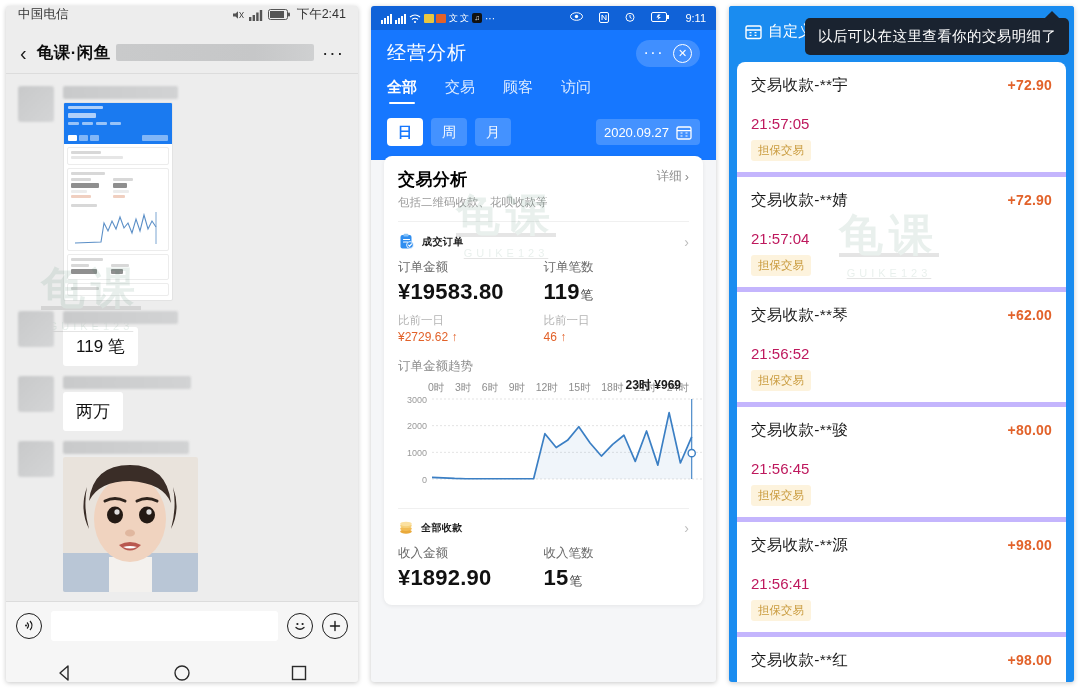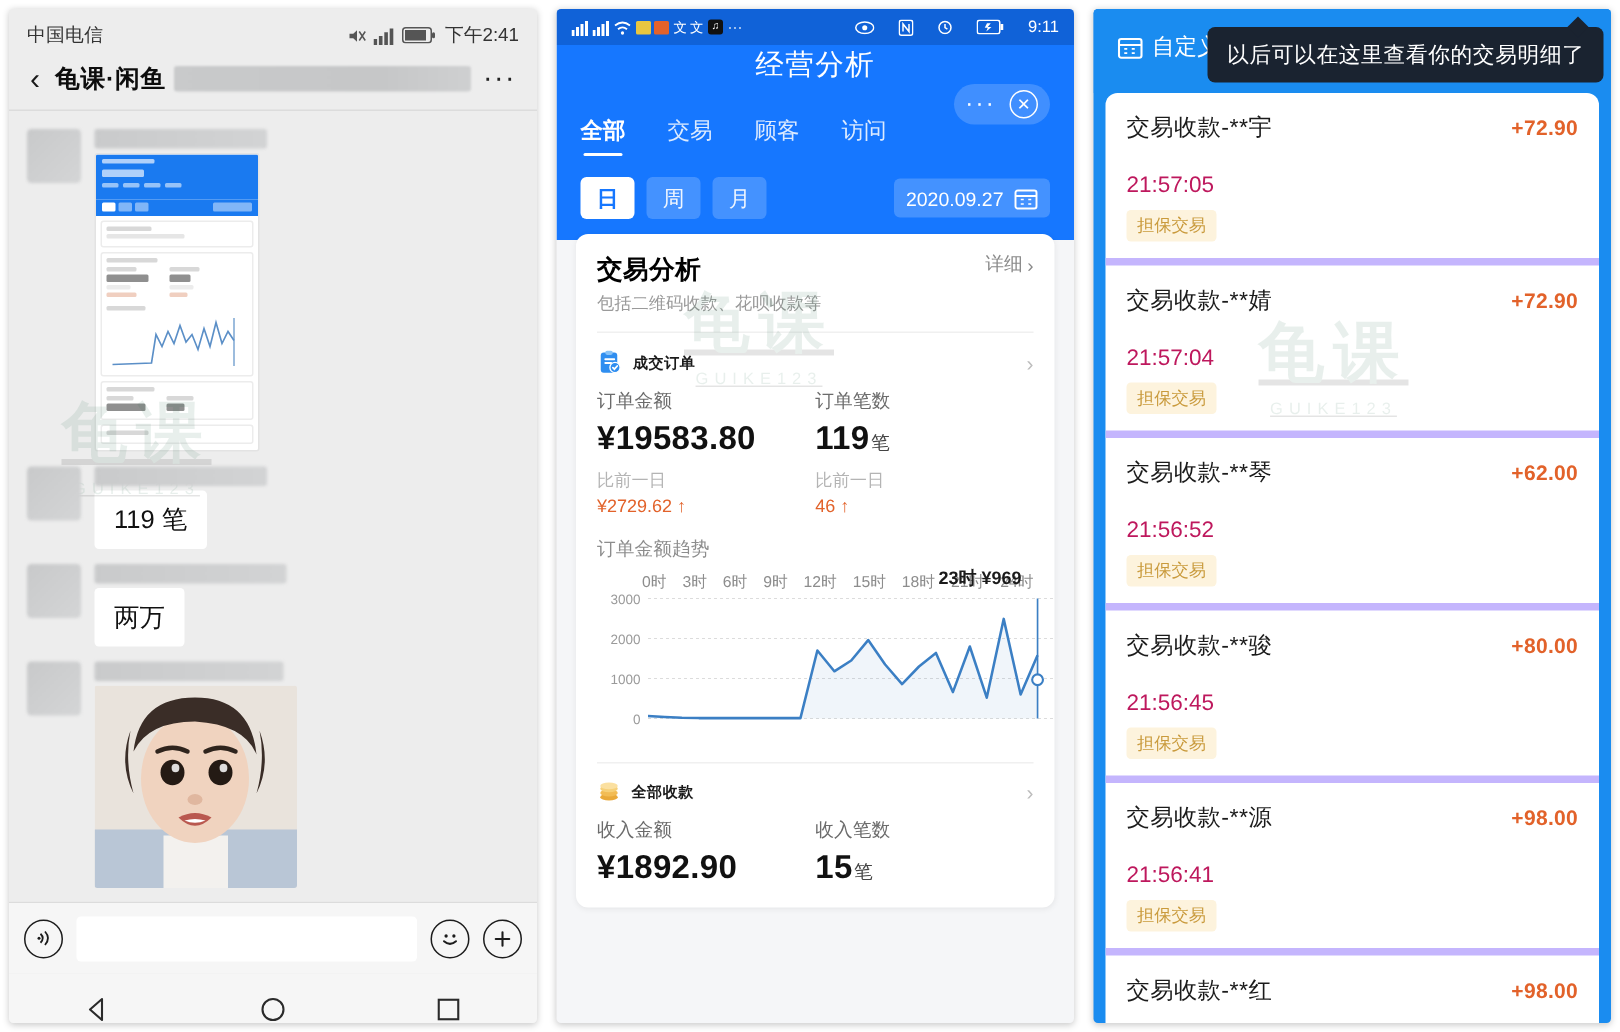--- a/index.html
+++ b/index.html
@@ -10,21 +10,21 @@
     overflow: hidden;
   }
   .stage { position: relative; width: 1080px; height: 688px; background: #fff; }
 
   
   .phone { position: absolute; top: 6px; background: #fff; overflow: hidden;
            box-shadow: 0 1px 5px rgba(0,0,0,.22); border-radius: 3px; }
 
   
   #left-panel { left: 6px; width: 352px; height: 676px; background: #ededed; }
-  .l-statusbar { height: 26px; background: #ededed; display: flex; align-items: flex-end;
+  .l-statusbar { height: 26px; background: #ededed; display: flex; align-items: flex-start;
                  padding: 0 12px; font-size: 12px; color: #333; }
   .l-carrier { flex: 1; font-size: 12.5px; letter-spacing: .2px; }
   .l-sysicons { display: flex; align-items: center; gap: 4px; }
   .l-sysicons svg { display: block; }
   .l-time { font-size: 12.5px; margin-left: 3px; }
 
   .l-navbar { height: 42px; background: #ededed; display: flex; align-items: center;
               padding: 0 14px; border-bottom: 1px solid #dcdcdc; }
   .l-back { font-size: 20px; color: #191919; line-height: 1; margin-right: 10px; font-weight: 300; }
   .l-title { font-size: 16.5px; font-weight: 700; color: #0d0d0d; letter-spacing: .5px; }
@@ -67,23 +67,23 @@
                display: flex; align-items: center; justify-content: center; flex: 0 0 26px; }
   .l-textfield { flex: 1; height: 30px; background: #fff; border-radius: 3px; border: none; }
   .l-navbuttons { height: 47px; background: #f6f6f6; display: flex; align-items: center;
                   justify-content: space-around; }
   .nb { width: 18px; height: 18px; }
 
   
   #mid-panel { left: 371px; width: 345px; height: 676px; background: #f5f6f8; }
   .m-status { height: 24px; background: #1062d8; display: flex; align-items: center;
               padding: 0 10px; color: #fff; font-size: 11px; }
-  .m-status .right { margin-left: auto; display: flex; align-items: center; gap: 16px; }
+  .m-status .right { margin-left: auto; display: flex; gap: 16px; }
   .m-blue { background: #1677ff; padding: 0 16px 14px 16px; }
-  .m-head { display: flex; align-items: center; height: 46px; flex-direction: column; }
+  .m-head { display: flex; align-items: center; height: 46px; }
   .m-title { color: #fff; font-size: 19px; font-weight: 500; letter-spacing: 1px; }
   .m-headbtns { margin-left: auto; display: flex; align-items: center; gap: 9px;
                 background: rgba(255,255,255,.18); border-radius: 16px; padding: 4px 8px; }
   .m-dots { color: #fff; font-size: 16px; letter-spacing: 1.5px; line-height: 1; }
   .m-close { width: 19px; height: 19px; border: 1.5px solid #fff; border-radius: 50%;
              display: flex; align-items: center; justify-content: center; color: #fff; font-size: 11px; }
   .m-tabs { display: flex; gap: 28px; padding-top: 2px; }
   .m-tab { color: rgba(255,255,255,.85); font-size: 15px; padding-bottom: 7px; position: relative; }
   .m-tab.active { color: #fff; font-weight: 700; }
   .m-tab.active::after { content:''; position:absolute; left: 2px; right: 2px; bottom: 0;

